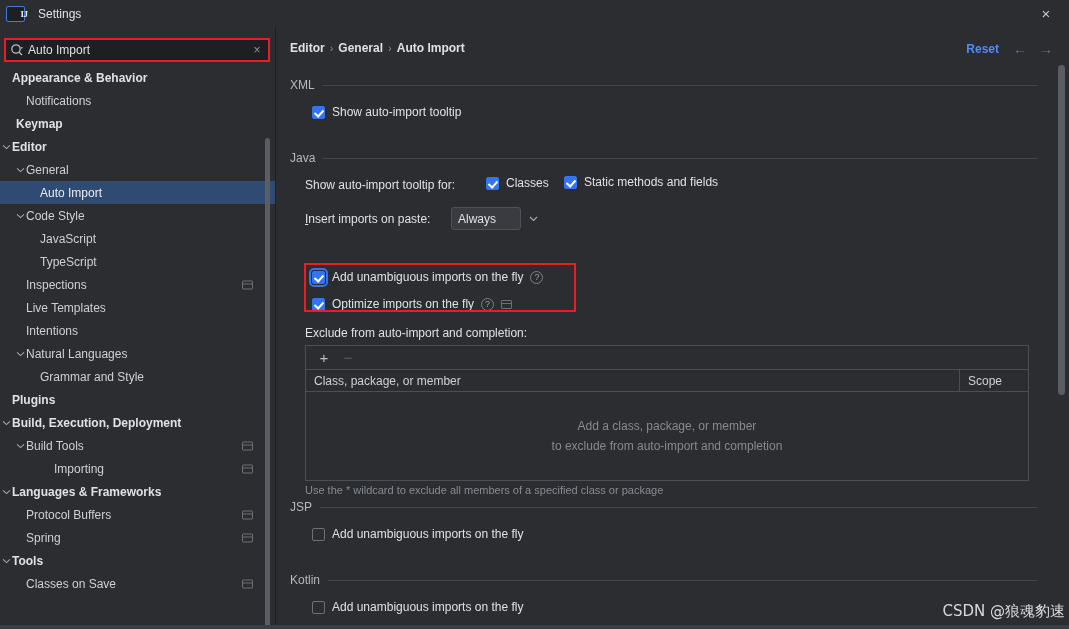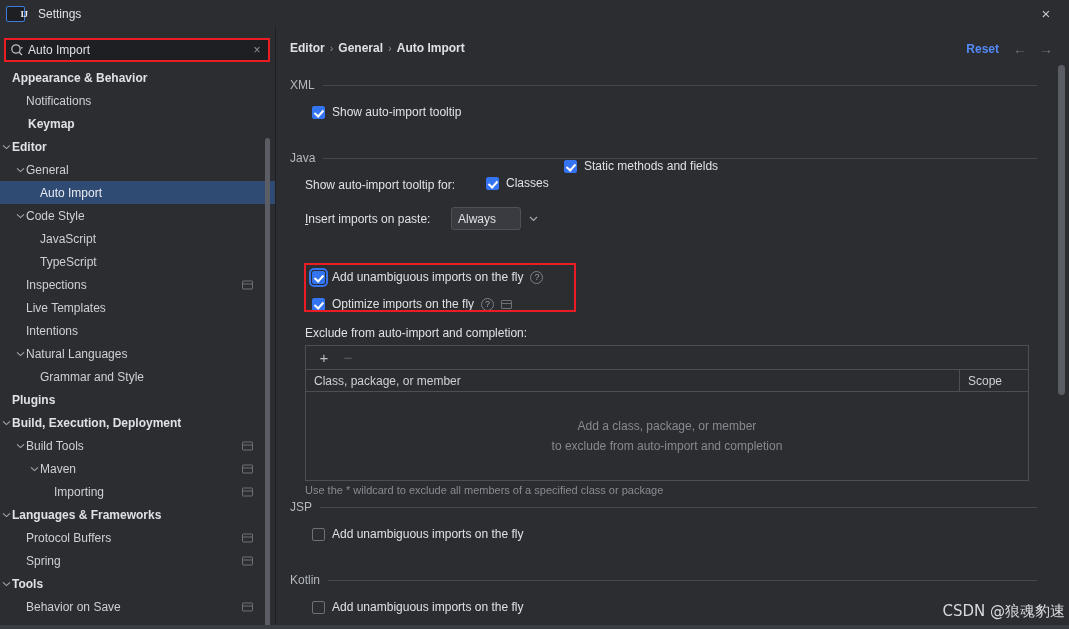--- a/index.html
+++ b/index.html
@@ -254,21 +254,21 @@
 
   <div class="sidebar">
     <div id="tree-rows">
         <div class="tree-row bold">
           <span class="tree-label" style="margin-left: 12px;">Appearance &amp; Behavior</span>
         </div>
         <div class="tree-row">
           <span class="tree-label" style="margin-left: 26px;">Notifications</span>
         </div>
         <div class="tree-row bold">
-          <span class="tree-label" style="margin-left: 28px;">Keymap</span>
+          <span class="tree-label" style="margin-left: 16px;">Keymap</span>
         </div>
         <div class="tree-row bold">
           <span class="twisty" style="left: 0px;"><svg width="9" height="6" viewBox="0 0 9 6">
               <path d="M1 1.3 L4.5 4.6 L8 1.3" fill="none" stroke="#a2a8b0" stroke-width="1.1"></path>
             </svg></span>
           <span class="tree-label" style="margin-left: 12px;">Editor</span>
         </div>
         <div class="tree-row">
           <span class="twisty" style="left: 14px;"><svg width="9" height="6" viewBox="0 0 9 6">
               <path d="M1 1.3 L4.5 4.6 L8 1.3" fill="none" stroke="#a2a8b0" stroke-width="1.1"></path>
@@ -319,27 +319,20 @@
           <span class="tree-label" style="margin-left: 12px;">Build, Execution, Deployment</span>
         </div>
         <div class="tree-row">
           <span class="twisty" style="left: 14px;"><svg width="9" height="6" viewBox="0 0 9 6">
               <path d="M1 1.3 L4.5 4.6 L8 1.3" fill="none" stroke="#a2a8b0" stroke-width="1.1"></path>
             </svg></span>
           <span class="tree-label" style="margin-left: 26px;">Build Tools</span>
           <span class="scope-ico"></span>
         </div>
         <div class="tree-row">
-          <span class="twisty" style="left: 28px;"><svg width="9" height="6" viewBox="0 0 9 6">
-              <path d="M1 1.3 L4.5 4.6 L8 1.3" fill="none" stroke="#a2a8b0" stroke-width="1.1"></path>
-            </svg></span>
-          <span class="tree-label" style="margin-left: 40px;">Maven</span>
-          <span class="scope-ico"></span>
-        </div>
-        <div class="tree-row">
           <span class="tree-label" style="margin-left: 54px;">Importing</span>
           <span class="scope-ico"></span>
         </div>
         <div class="tree-row bold">
           <span class="twisty" style="left: 0px;"><svg width="9" height="6" viewBox="0 0 9 6">
               <path d="M1 1.3 L4.5 4.6 L8 1.3" fill="none" stroke="#a2a8b0" stroke-width="1.1"></path>
             </svg></span>
           <span class="tree-label" style="margin-left: 12px;">Languages &amp; Frameworks</span>
         </div>
         <div class="tree-row">
@@ -350,21 +343,21 @@
           <span class="tree-label" style="margin-left: 26px;">Spring</span>
           <span class="scope-ico"></span>
         </div>
         <div class="tree-row bold">
           <span class="twisty" style="left: 0px;"><svg width="9" height="6" viewBox="0 0 9 6">
               <path d="M1 1.3 L4.5 4.6 L8 1.3" fill="none" stroke="#a2a8b0" stroke-width="1.1"></path>
             </svg></span>
           <span class="tree-label" style="margin-left: 12px;">Tools</span>
         </div>
         <div class="tree-row">
-          <span class="tree-label" style="margin-left: 26px;">Behavior on Save</span>
+          <span class="tree-label" style="margin-left: 26px;">Classes on Save</span>
           <span class="scope-ico"></span>
         </div>
       </div>
     <div class="sb-track-left"></div>
     <div class="sb-thumb-left"></div>
   </div>
 
   <div class="vdiv"></div>
 
   <div class="content">
@@ -395,21 +388,21 @@
     <div class="section-head" style="top:124px;">
       <span>Java</span>
       <span class="rule"></span>
     </div>
 
     <div class="label-plain" style="left:29px; top:151px;">Show auto-import tooltip for:</div>
     <div class="cb-row" style="left:210px; top:149px;">
       <span class="cbox on"></span>
       <span>Classes</span>
     </div>
-    <div class="cb-row" style="left:288px; top:132px;">
+    <div class="cb-row" style="left:288px; top:148px;">
       <span class="cbox on"></span>
       <span>Static methods and fields</span>
     </div>
 
     <div class="label-plain" style="left:29px; top:185px;">
       <span class="mn">I</span><span>nsert imports on paste:</span>
     </div>
     <div class="combo" style="left:175px; top:180px; width:70px;gap:33px;">
       <span>Always</span>
       <span class="chev">

